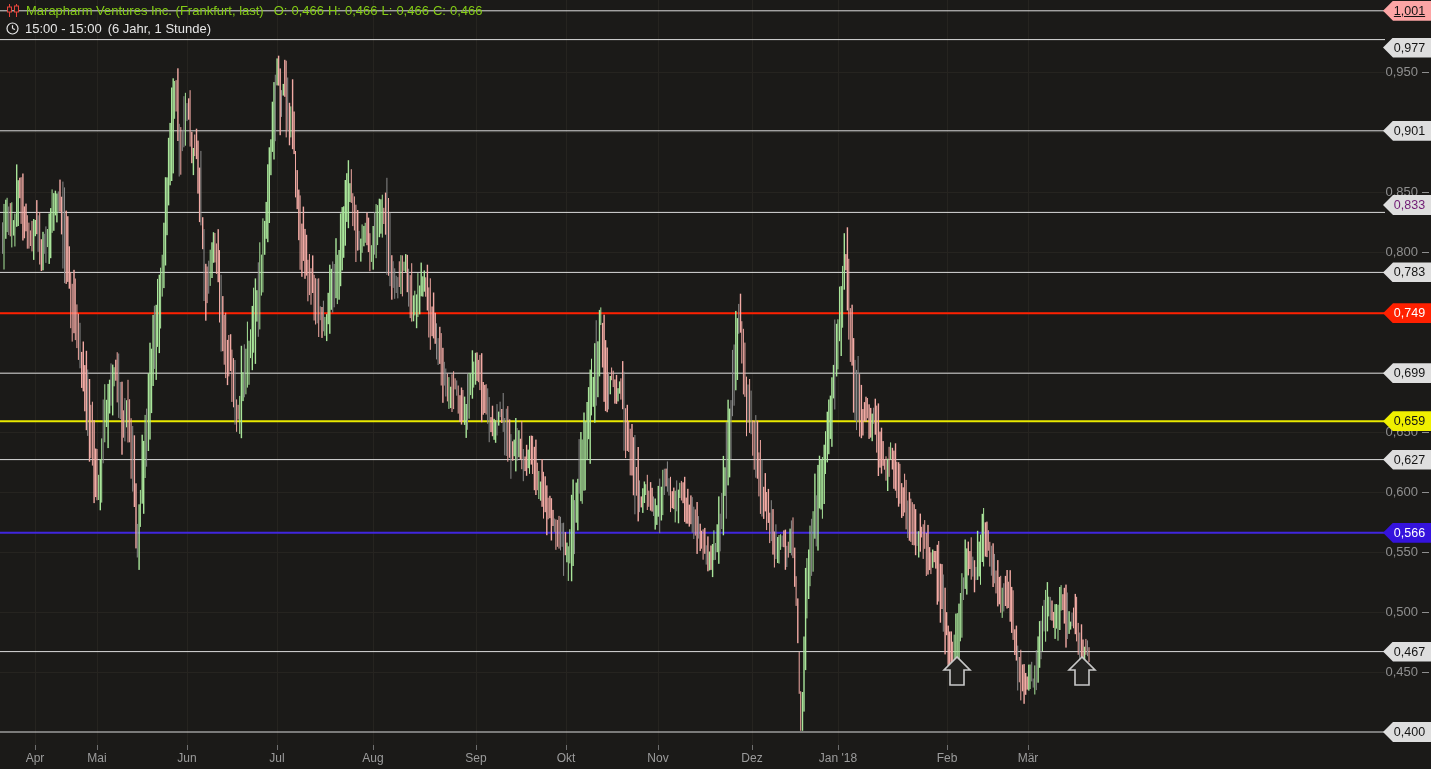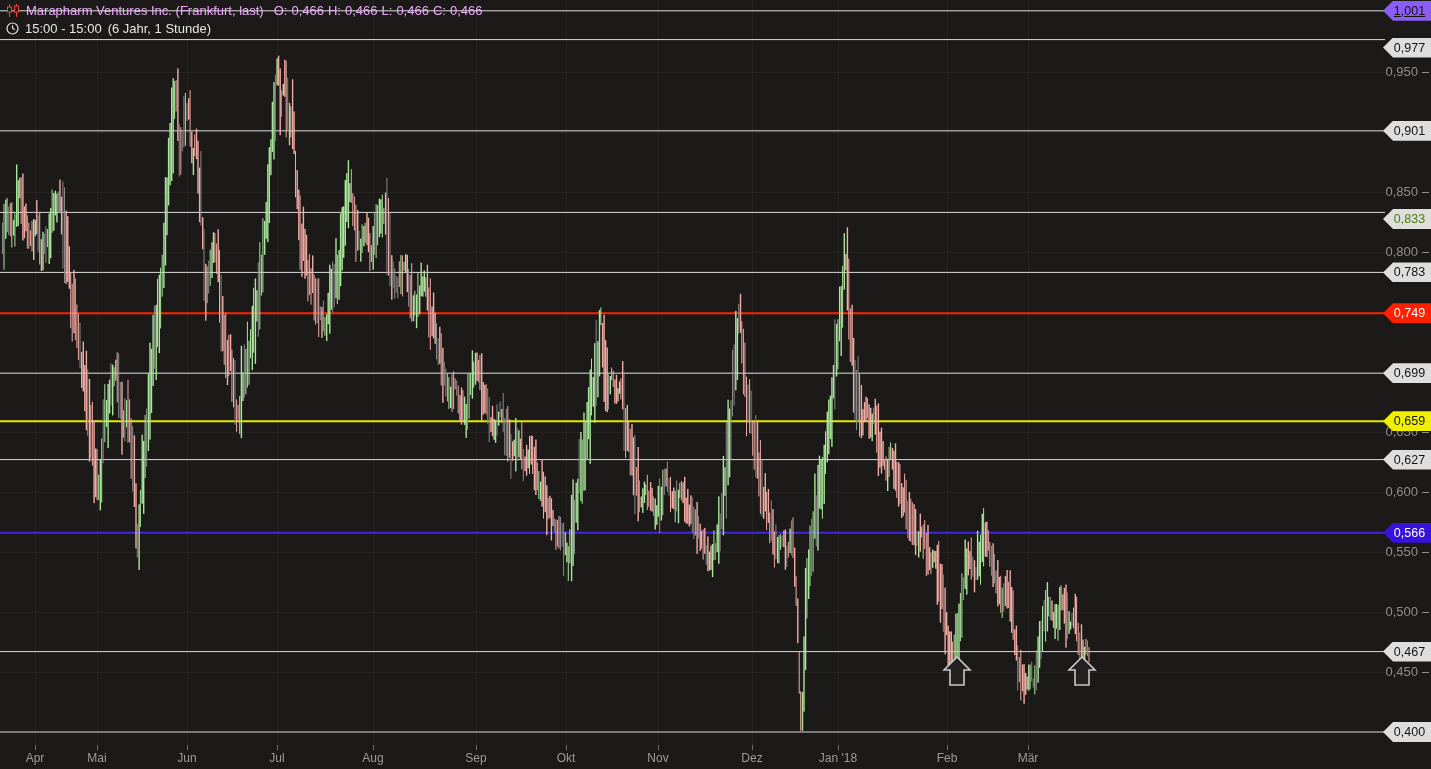--- a/index.html
+++ b/index.html
@@ -2,21 +2,21 @@
 <html><head>
 <meta charset="utf-8">
 <style>
   html,body{margin:0;padding:0;background:#111;}
   .stage{position:relative;width:1431px;height:769px;background:#1b1a18;overflow:hidden;
          font-family:"Liberation Sans",sans-serif;}
   #chart-svg{position:absolute;left:0;top:0;}
   
   .hdr{position:absolute;left:6px;top:1px;z-index:30;}
   .hdr .row{display:flex;align-items:center;height:18px;white-space:pre;}
-  .hdr .t1{color:#f0abfc;font-size:13px;}
+  .hdr .t1{color:#84cc16;font-size:13px;}
   .hdr .t1 span{margin-right:4px;}
   .hdr .t1 .sym{margin-right:10px;}
   .hdr .t2{color:#e6e6e6;font-size:13px;}
   .hdr .t2 span{margin-right:6px;}
   .hdr svg{margin-right:6px;}
   
   .yaxis{position:absolute;left:0;top:0;width:1431px;height:745px;pointer-events:none;z-index:20;}
   .ytick{position:absolute;right:13px;font-size:13px;color:#8f8f8f;z-index:1;}
   .ydash{position:absolute;right:2px;width:7px;height:1px;background:#8f8f8f;z-index:1;}
   .tag{position:absolute;left:1383px;width:48px;height:20px;line-height:20px;font-size:12.5px;
@@ -784,24 +784,24 @@
       <div class="ytick" style="top: 424px;">0,650</div>
       <div class="ydash" style="top: 432px;"></div>
       <div class="ytick" style="top: 484px;">0,600</div>
       <div class="ydash" style="top: 492px;"></div>
       <div class="ytick" style="top: 544px; text-align: right;">0,550</div>
       <div class="ydash" style="top: 552px;"></div>
       <div class="ytick" style="top: 604px;">0,500</div>
       <div class="ydash" style="top: 612px;"></div>
       <div class="ytick" style="top: 664px;">0,450</div>
       <div class="ydash" style="top: 672px;"></div>
-      <div class="tag" style="top: 0.8px; background: #8b5cf6; color: rgb(20, 20, 20); text-decoration: underline;">1,001</div>
+      <div class="tag" style="top: 0.8px; background: #fca5a5; color: rgb(20, 20, 20); text-decoration: underline;">1,001</div>
       <div class="tag" style="top: 29.6px; background: rgb(222, 222, 222); color: rgb(20, 20, 20); margin-top: 8px;">0,977</div>
       <div class="tag" style="top: 120.8px; background: rgb(222, 222, 222); color: rgb(20, 20, 20);">0,901</div>
-      <div class="tag" style="top: 209px; background: rgb(222, 222, 222); color: #4d7c0f;">0,833</div>
+      <div class="tag" style="top: 195px; background: rgb(222, 222, 222); color: #701a75;">0,833</div>
       <div class="tag" style="top: 262.4px; background: rgb(222, 222, 222); color: rgb(20, 20, 20);">0,783</div>
       <div class="tag" style="top: 303.2px; background: rgb(255, 32, 0); color: rgb(255, 255, 255);">0,749</div>
       <div class="tag" style="top: 363.2px; background: rgb(222, 222, 222); color: rgb(20, 20, 20);">0,699</div>
       <div class="tag" style="top: 411.2px; background: rgb(240, 240, 0); color: rgb(20, 20, 20);">0,659</div>
       <div class="tag" style="top: 449.6px; background: rgb(222, 222, 222); color: rgb(20, 20, 20);">0,627</div>
       <div class="tag" style="top: 522.8px; background: rgb(53, 19, 221); color: rgb(255, 255, 255);">0,566</div>
       <div class="tag" style="top: 641.6px; background: rgb(222, 222, 222); color: rgb(20, 20, 20);">0,467</div>
       <div class="tag" style="top: 722px; background: rgb(222, 222, 222); color: rgb(20, 20, 20);">0,400</div>
     </div>
 

